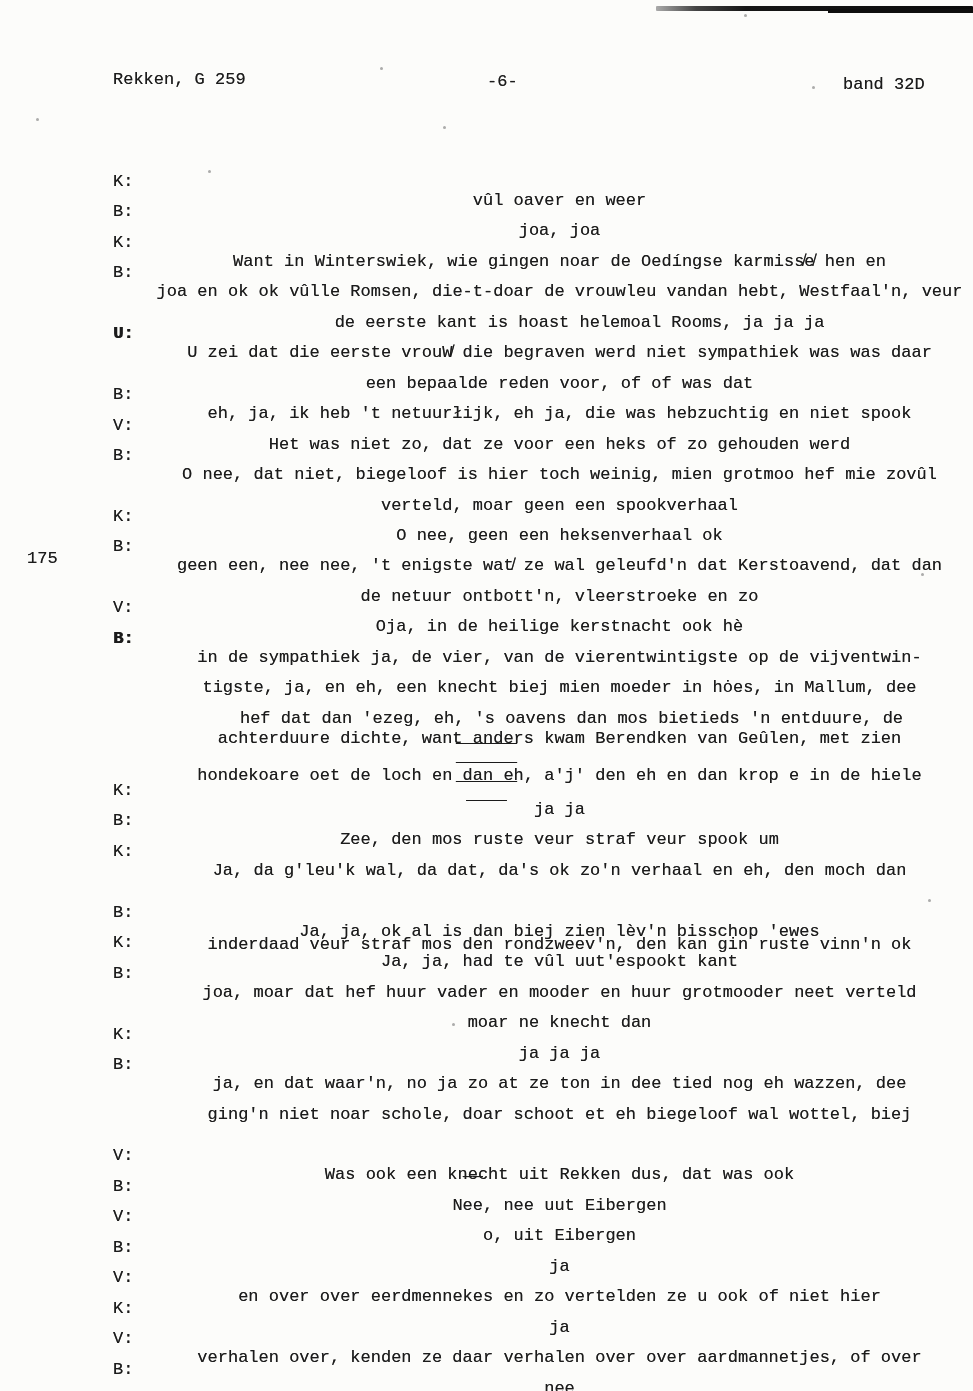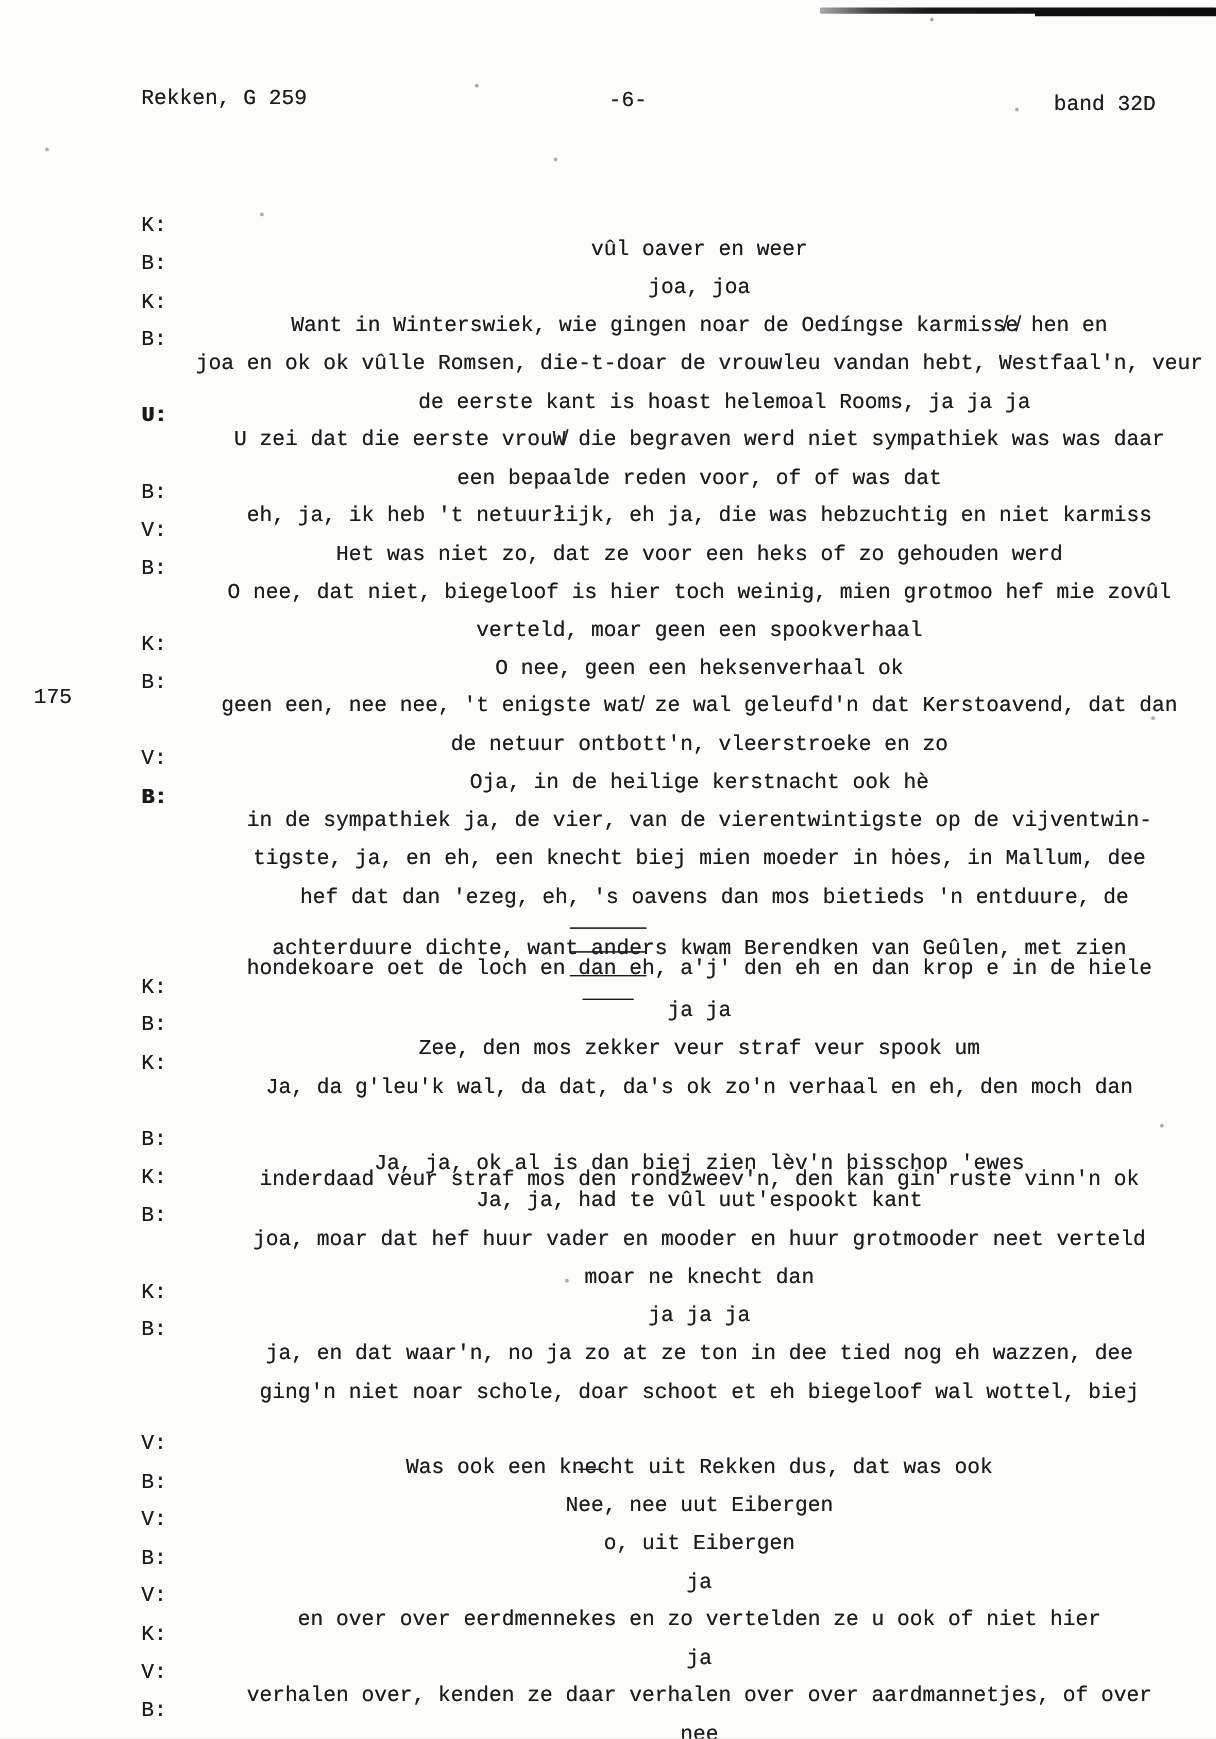--- a/index.html
+++ b/index.html
@@ -88,21 +88,21 @@
       <span class="txt">U zei dat die eerste vrouW̸ die begraven werd niet sympathiek was was daar</span>
     </div>
     <div class="line" style="top: 316.7px;">
       <span class="mnum"></span>
       <span class="spk"></span>
       <span class="txt">een bepaalde reden voor, of of was dat</span>
     </div>
     <div class="line" style="top: 347.15px;">
       <span class="mnum"></span>
       <span class="spk">B:</span>
-      <span class="txt">eh, ja, ik heb 't netuurłijk, eh ja, die was hebzuchtig en niet karmiss</span>
+      <span class="txt">eh, ja, ik heb 't netuurłijk, eh ja, die was hebzuchtig en niet spook</span>
     </div>
     <div class="line" style="top: 377.6px;">
       <span class="mnum"></span>
       <span class="spk">V:</span>
       <span class="txt">Het was niet zo, dat ze voor een heks of zo gehouden werd</span>
     </div>
     <div class="line" style="top: 408.05px;">
       <span class="mnum"></span>
       <span class="spk">B:</span>
       <span class="txt">O nee, dat niet, biegeloof is hier toch weinig, mien grotmoo hef mie zovûl</span>
@@ -140,39 +140,39 @@
     <div class="line" style="top: 621.2px;">
       <span class="mnum"></span>
       <span class="spk"></span>
       <span class="txt">tigste, ja, en eh, een knecht biej mien moeder in hȯes, in Mallum, dee</span>
     </div>
     <div class="line" style="top: 651.65px; padding-left: 24px;">
       <span class="mnum"></span>
       <span class="spk"></span>
       <span class="txt">hef dat dan 'ezeg, eh, 's oavens dan mos bietieds 'n entduure, de</span>
     </div>
-    <div class="line" style="top: 693px;">
+    <div class="line" style="top: 672px;">
       <span class="mnum"></span>
       <span class="spk"></span>
       <span class="txt">achterduure dichte, want anders kwam Berendken van Geûlen, met zien</span>
     </div>
     <div class="line" style="top: 709px; text-decoration: underline;">
       <span class="mnum"></span>
       <span class="spk"></span>
       <span class="txt">hondekoare oet de loch en dan eh, a'j' den eh en dan krop e in de hiele</span>
     </div>
     <div class="line" style="top: 743px;">
       <span class="mnum"></span>
       <span class="spk">K:</span>
       <span class="txt">ja ja</span>
     </div>
     <div class="line" style="top: 773.45px;">
       <span class="mnum"></span>
       <span class="spk">B:</span>
-      <span class="txt">Zee, den mos zekker veur straf veur spook um</span>
+      <span class="txt">Zee, den mos ruste veur straf veur spook um</span>
     </div>
     <div class="line" style="top: 803.9px;">
       <span class="mnum"></span>
       <span class="spk">K:</span>
       <span class="txt">Ja, da g'leu'k wal, da dat, da's ok zo'n verhaal en eh, den moch dan</span>
     </div>
     <div class="line" style="top: 878px; font-family: Liberation Mono, monospace;">
       <span class="mnum"></span>
       <span class="spk"></span>
       <span class="txt">inderdaad veur straf mos den rondzweev'n, den kan gin ruste vinn'n ok</span>

